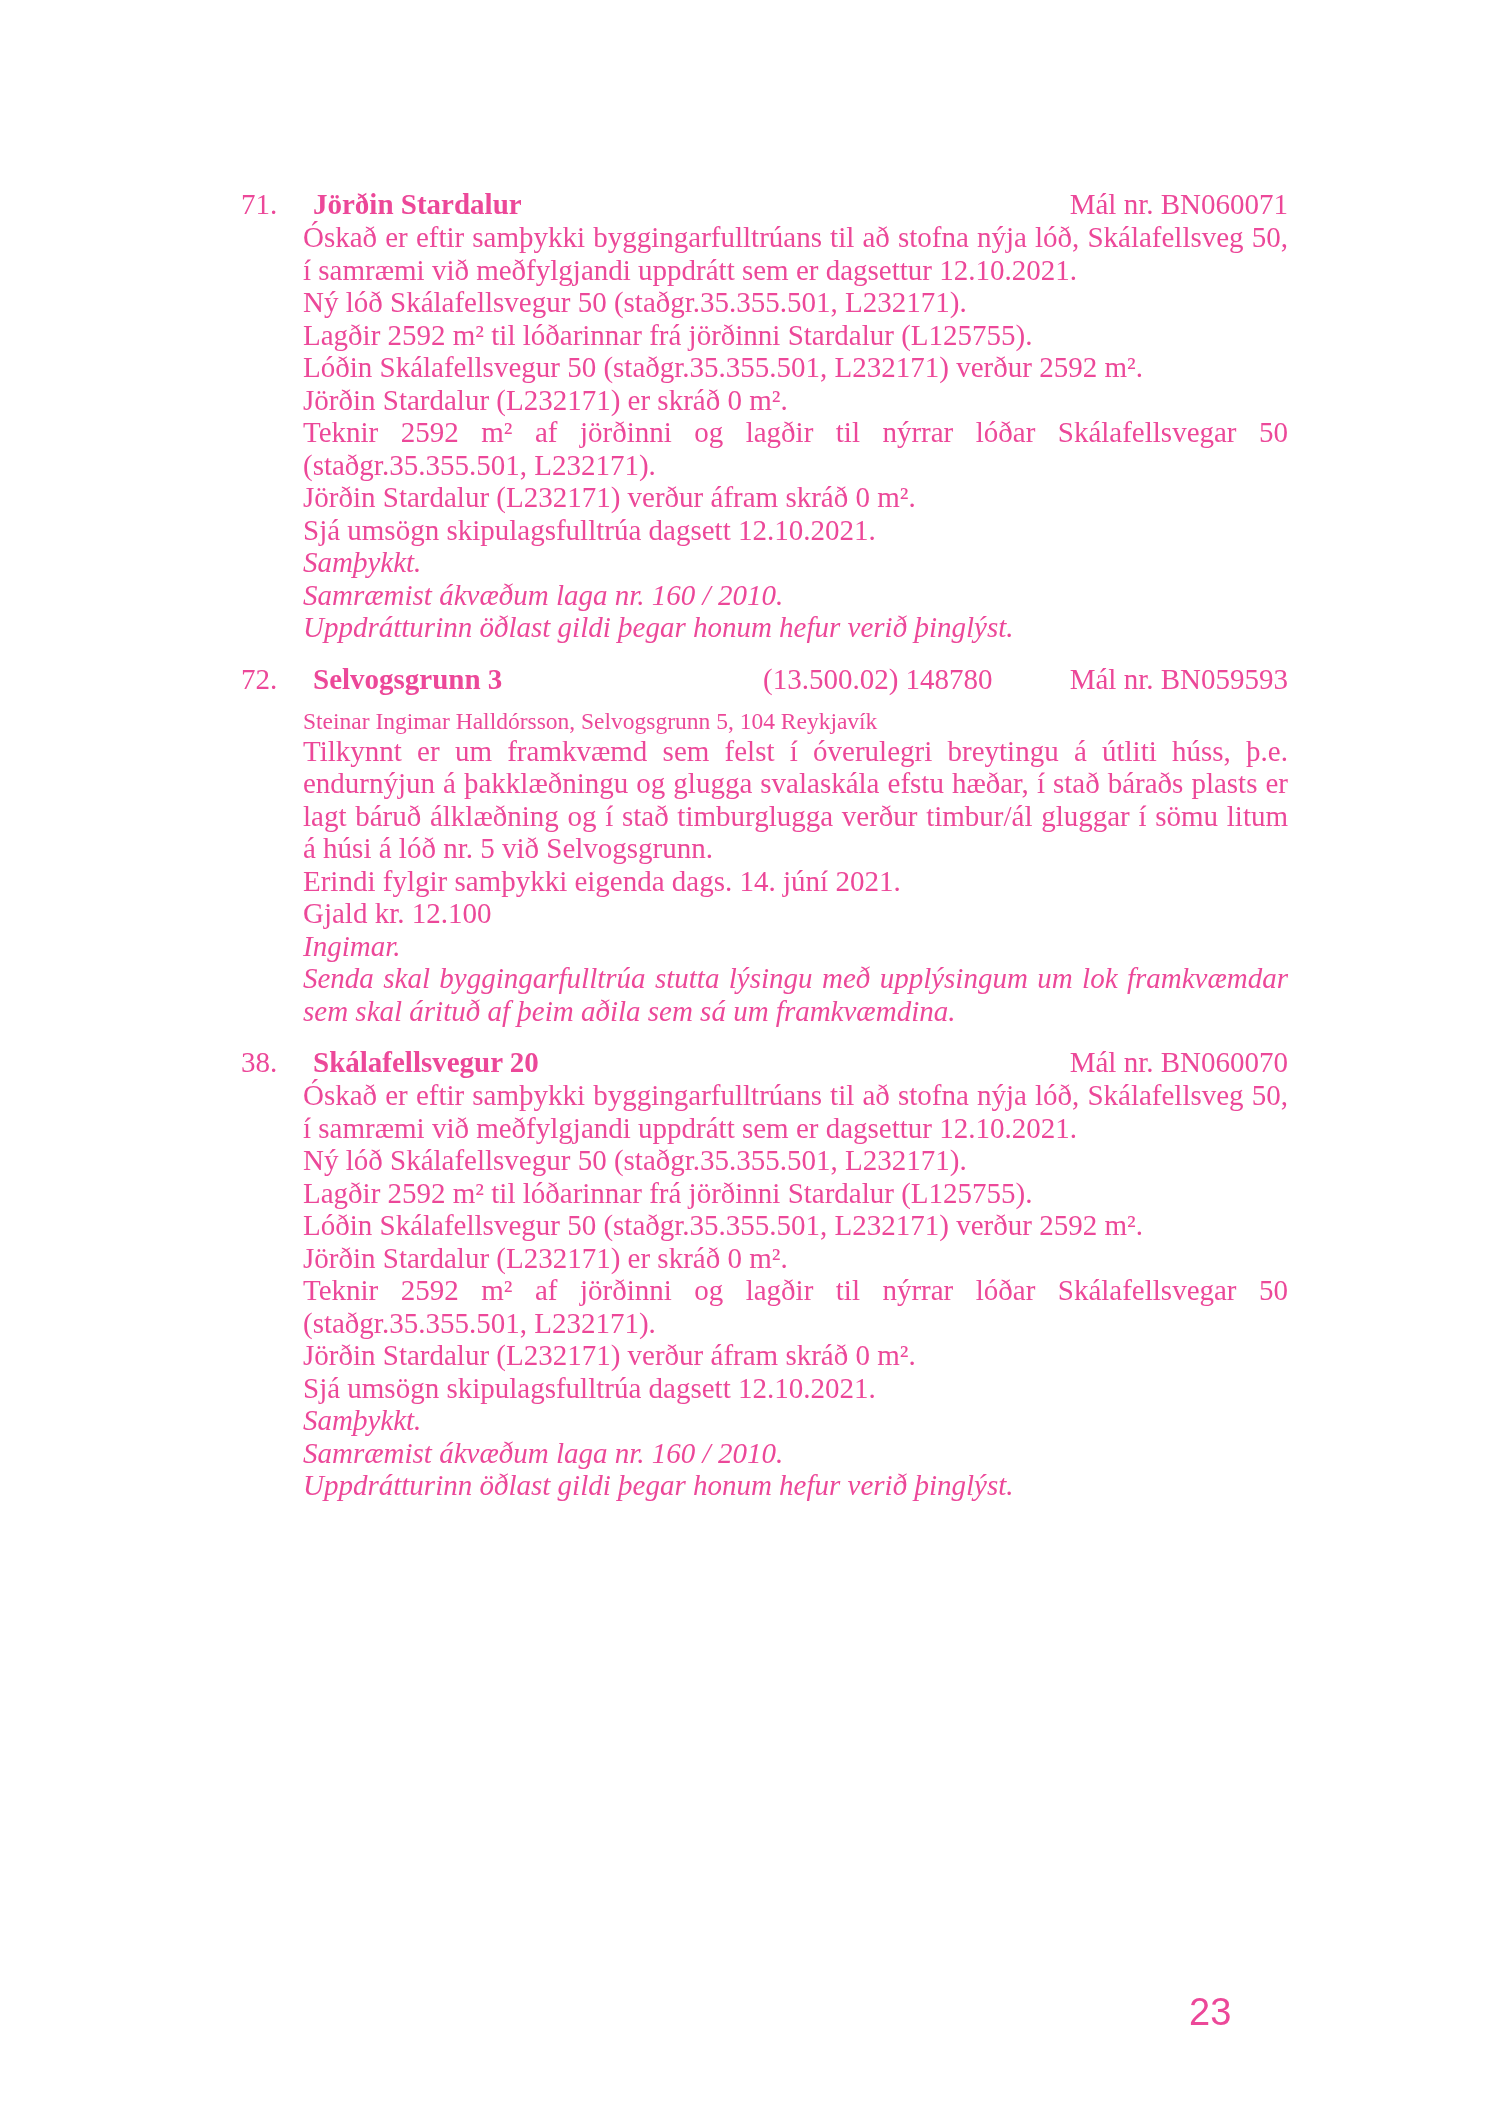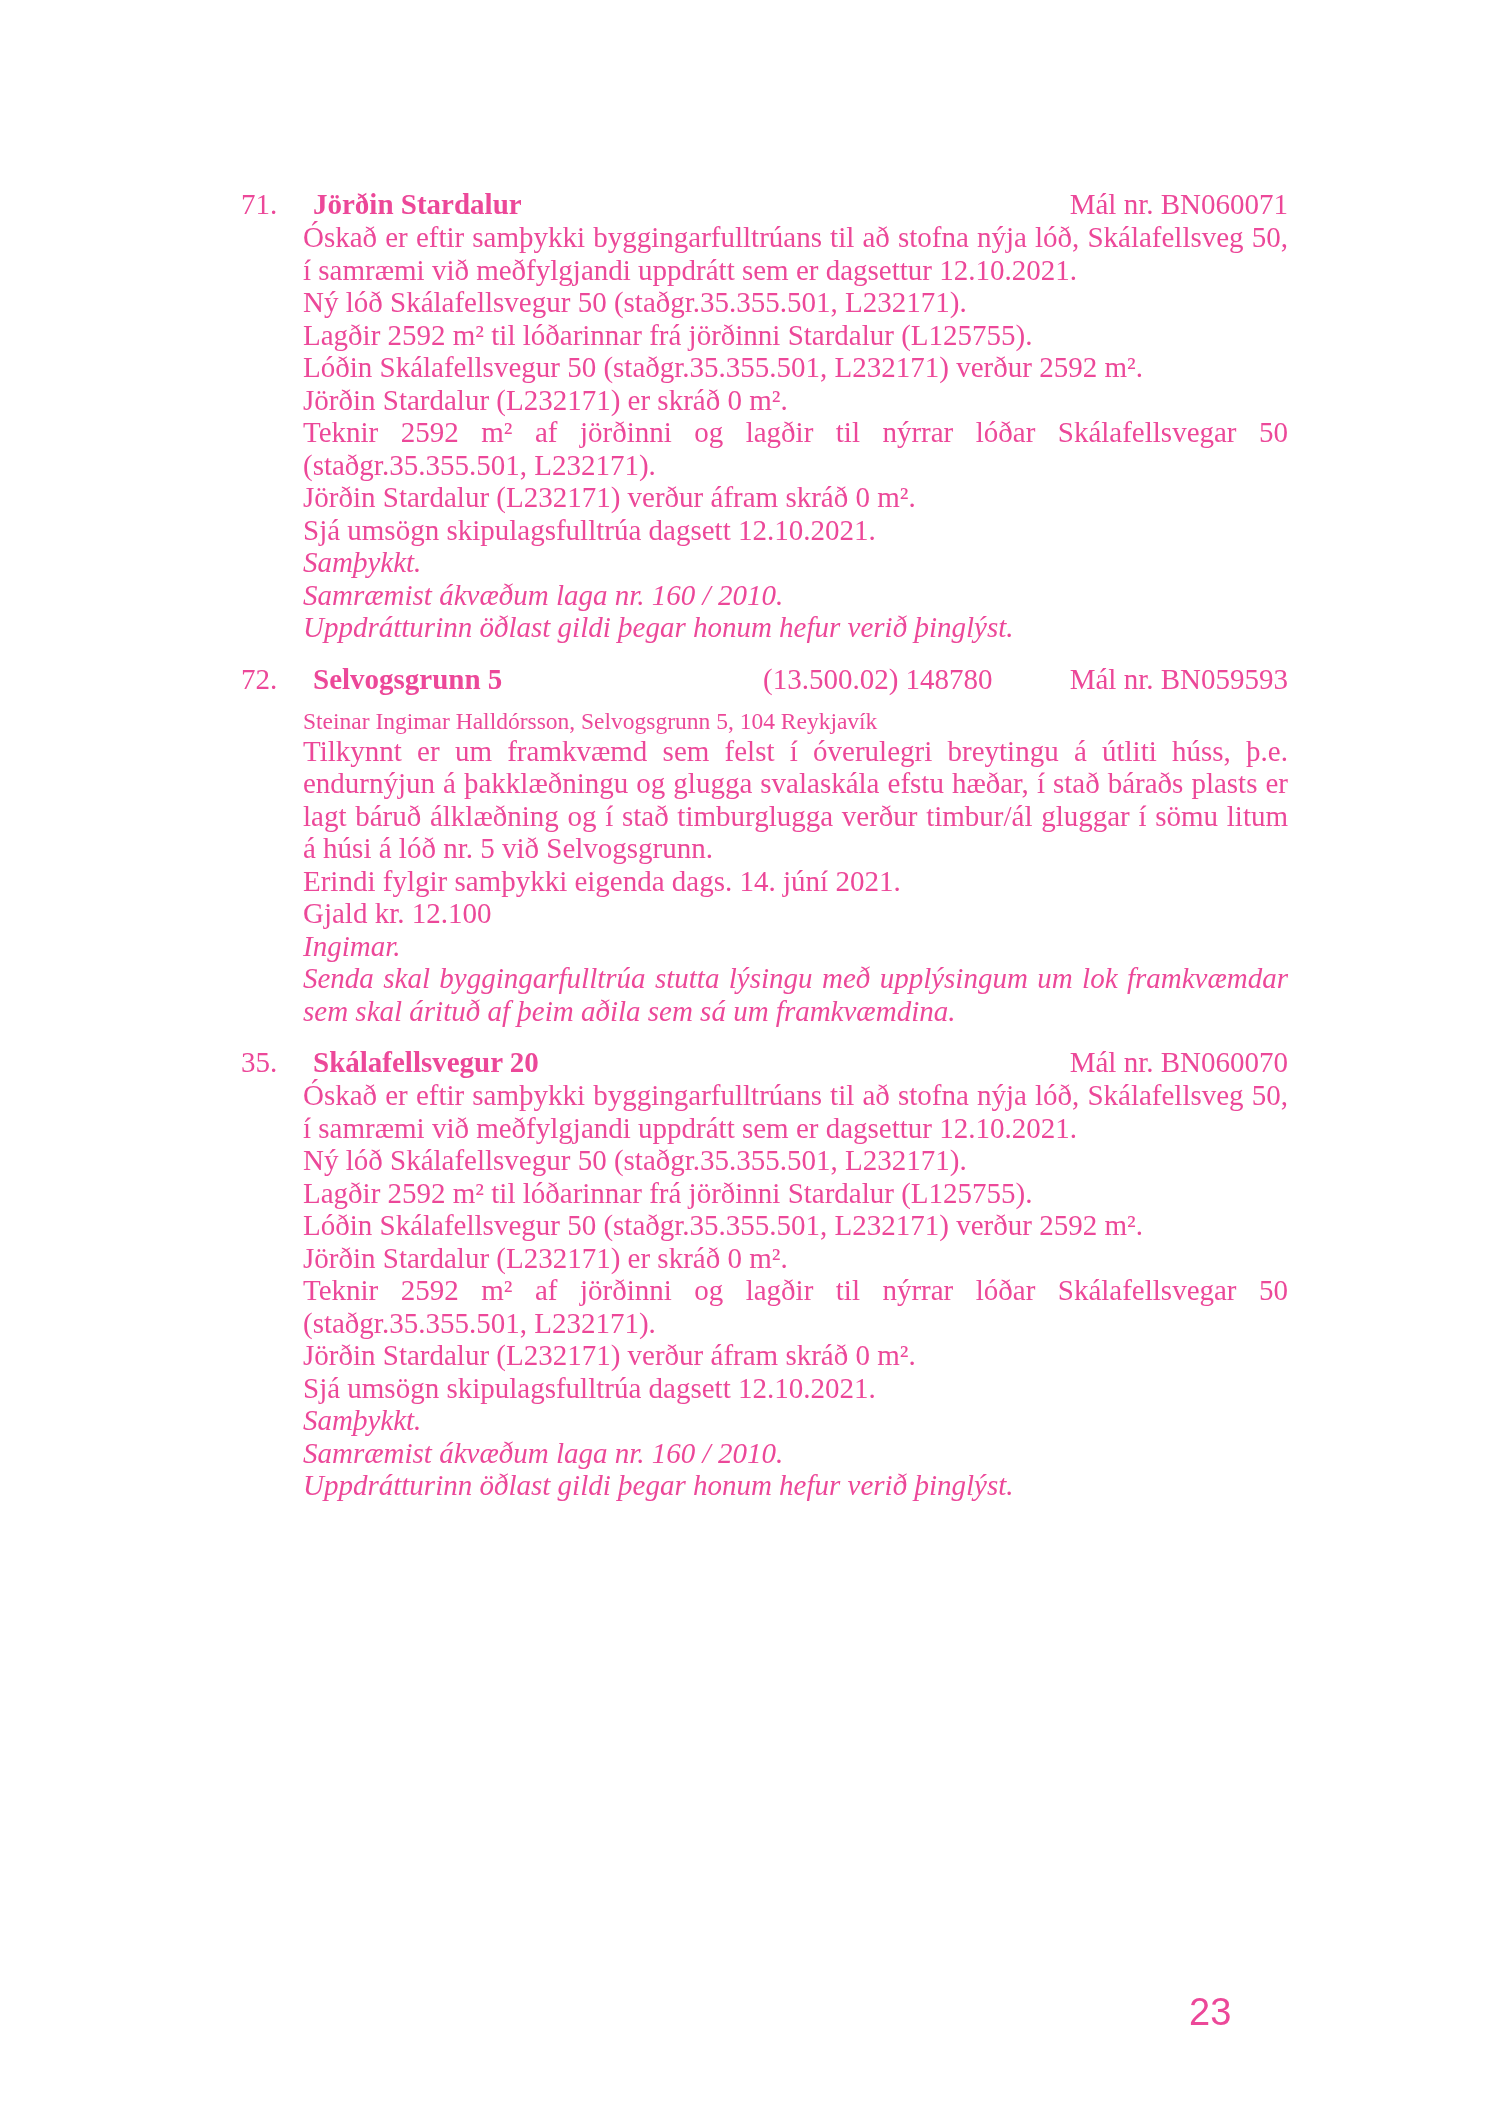--- a/index.html
+++ b/index.html
@@ -76,36 +76,36 @@
           <div class="para">Jörðin Stardalur (L232171) verður áfram skráð 0 m².</div>
           <div class="para">Sjá umsögn skipulagsfulltrúa dagsett 12.10.2021.</div>
           <div class="para italic">Samþykkt.</div>
           <div class="para italic">Samræmist ákvæðum laga nr. 160 / 2010.</div>
           <div class="para italic">Uppdrátturinn öðlast gildi þegar honum hefur verið þinglýst.</div>
         </div>
       </section>
       <section class="item">
         <div class="item-header">
           <span class="num">72.</span>
-          <span class="title">Selvogsgrunn 5</span>
+          <span class="title">Selvogsgrunn 3</span>
           <span class="code">(13.500.02) 148780</span>
           <span class="case">Mál nr. BN059593</span>
         </div>
         <div class="body">
           <div class="applicant">Steinar Ingimar Halldórsson, Selvogsgrunn 5, 104 Reykjavík</div>
           <div class="para justify">Tilkynnt er um framkvæmd sem felst í óverulegri breytingu á útliti húss, þ.e. endurnýjun á þakklæðningu og glugga svalaskála efstu hæðar, í stað báraðs plasts er lagt báruð álklæðning og í stað timburglugga verður timbur/ál gluggar í sömu litum á húsi á lóð nr. 5 við Selvogsgrunn.</div>
           <div class="para">Erindi fylgir samþykki eigenda dags. 14. júní 2021.</div>
           <div class="para">Gjald kr. 12.100</div>
           <div class="para italic">Ingimar.</div>
           <div class="para italic justify">Senda skal byggingarfulltrúa stutta lýsingu með upplýsingum um lok framkvæmdar sem skal árituð af þeim aðila sem sá um framkvæmdina.</div>
         </div>
       </section>
       <section class="item">
         <div class="item-header">
-          <span class="num">35.</span>
+          <span class="num">38.</span>
           <span class="title">Skálafellsvegur 20</span>
           <span class="case">Mál nr. BN060070</span>
         </div>
         <div class="body">
           <div class="para justify">Óskað er eftir samþykki byggingarfulltrúans til að stofna nýja lóð, Skálafellsveg 50, í samræmi við meðfylgjandi uppdrátt sem er dagsettur 12.10.2021.</div>
           <div class="para">Ný lóð Skálafellsvegur 50 (staðgr.35.355.501, L232171).</div>
           <div class="para">Lagðir 2592 m² til lóðarinnar frá jörðinni Stardalur (L125755).</div>
           <div class="para">Lóðin Skálafellsvegur 50 (staðgr.35.355.501, L232171) verður 2592 m².</div>
           <div class="para">Jörðin Stardalur (L232171) er skráð 0 m².</div>
           <div class="para justify">Teknir 2592 m² af jörðinni og lagðir til nýrrar lóðar Skálafellsvegar 50 (staðgr.35.355.501, L232171).</div>

